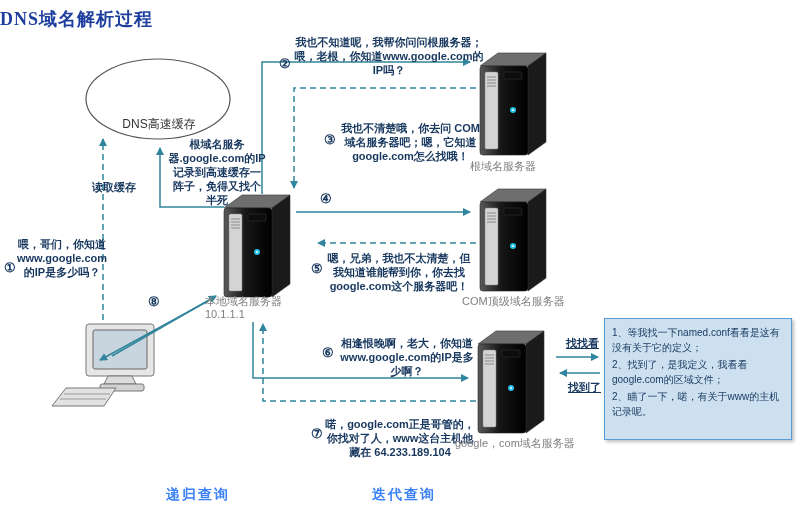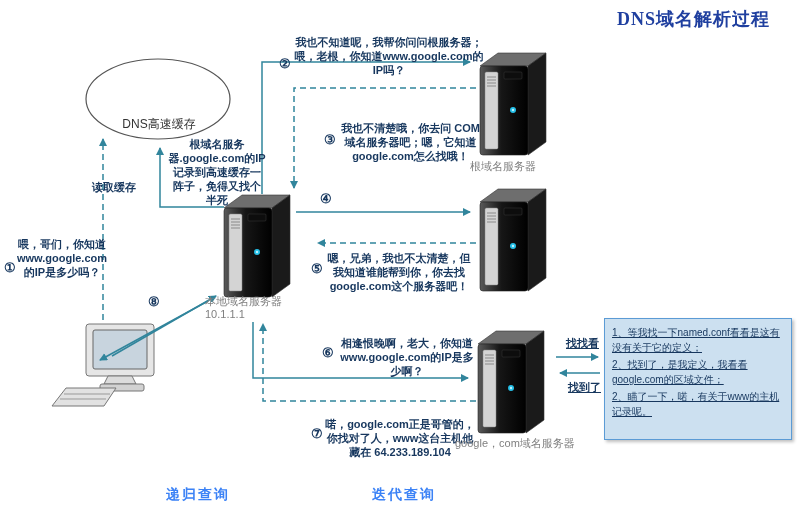--- a/index.html
+++ b/index.html
@@ -1,30 +1,30 @@
 <!DOCTYPE html>
 <html><head>
 <meta charset="utf-8">
 <style>
   html,body{margin:0;padding:0;background:#fff;}
   #stage{position:relative;width:800px;height:518px;background:#ffffff;overflow:hidden;
          font-family:"Liberation Sans",sans-serif;}
   #bg{position:absolute;left:0;top:0;}
-  .title{position:absolute;left:0;top:8px;width:770px;text-align:right;
+  .title{position:absolute;left:0;top:8px;width:770px;text-align:left;
          font:bold 18px/22px "Liberation Serif",serif;color:#1F3F9F;letter-spacing:1px;}
   .txt{position:absolute;font:bold 11px/14px "Liberation Sans",sans-serif;color:#17375E;text-align:center;}
   .num{position:absolute;font:bold 13px/13px "Liberation Sans",sans-serif;color:#17375E;}
   .srvlbl{position:absolute;font:11px/13px "Liberation Sans",sans-serif;color:#7F7F7F;text-align:left;}
   .cachelbl{position:absolute;left:95px;top:93px;width:128px;text-align:center;
             font:12px/14px "Liberation Sans",sans-serif;color:#333;margin-top:24px;}
   .footerlbl{position:absolute;font:bold 14px/16px "Liberation Serif",serif;color:#3b82f6;letter-spacing:2px;margin-left:20px;}
   .notes{position:absolute;left:604px;top:318px;width:172px;height:108px;padding:6px 7px;
          background:#CCE0F0;border:1px solid #5B9BD5;box-shadow:2px 2px 3px rgba(0,0,0,0.25);
          font:10px/15px "Liberation Sans",sans-serif;color:#17375E;}
-  .notes div{margin:0 0 2px 0;text-decoration:underline;}
+  .notes div{margin:0 0 2px 0;}
   .findlbl{position:absolute;font:bold 11px/13px "Liberation Sans",sans-serif;color:#17375E;text-decoration:underline;}
 </style>
 </head>
 <body>
 
 <div id="stage">
 
   <svg id="bg" width="800" height="518" viewBox="0 0 800 518" xmlns="http://www.w3.org/2000/svg" xmlns:xlink="http://www.w3.org/1999/xlink">
     <defs>
       <marker id="ah" markerWidth="10" markerHeight="10" refX="7" refY="4" orient="auto" markerUnits="userSpaceOnUse">
@@ -116,20 +116,21 @@
 
   <div class="num" style="left:322px;top:346px">⑥</div>
   <div class="txt" style="left:336px;top:336px;width:142px">相逢恨晚啊，老大，你知道www.google.com的IP是多少啊？</div>
 
   <div class="num" style="left:311px;top:427px">⑦</div>
   <div class="txt" style="left:325px;top:417px;width:150px">喏，google.com正是哥管的，你找对了人，www这台主机他藏在 64.233.189.104</div>
 
   <div class="num" style="left:148px;top:295px">⑧</div>
 
   <div class="srvlbl" style="left:470px;top:160px;width:110px">根域名服务器</div>
+  <div class="srvlbl" style="left:462px;top:295px;width:130px">COM顶级域名服务器</div>
   <div class="srvlbl" style="left:455px;top:437px;width:140px">google，com域名服务器</div>
   <div class="srvlbl" style="left:205px;top:295px;width:104px">本地域名服务器</div>
   <div class="srvlbl" style="left:205px;top:308px;width:104px">10.1.1.1</div>
 
   <div class="findlbl" style="left:566px;top:337px">找找看</div>
   <div class="findlbl" style="left:568px;top:381px">找到了</div>
 
   <div class="notes">
     <div>1、等我找一下named.conf看看是这有没有关于它的定义；</div>
     <div>2、找到了，是我定义，我看看google.com的区域文件；</div>

